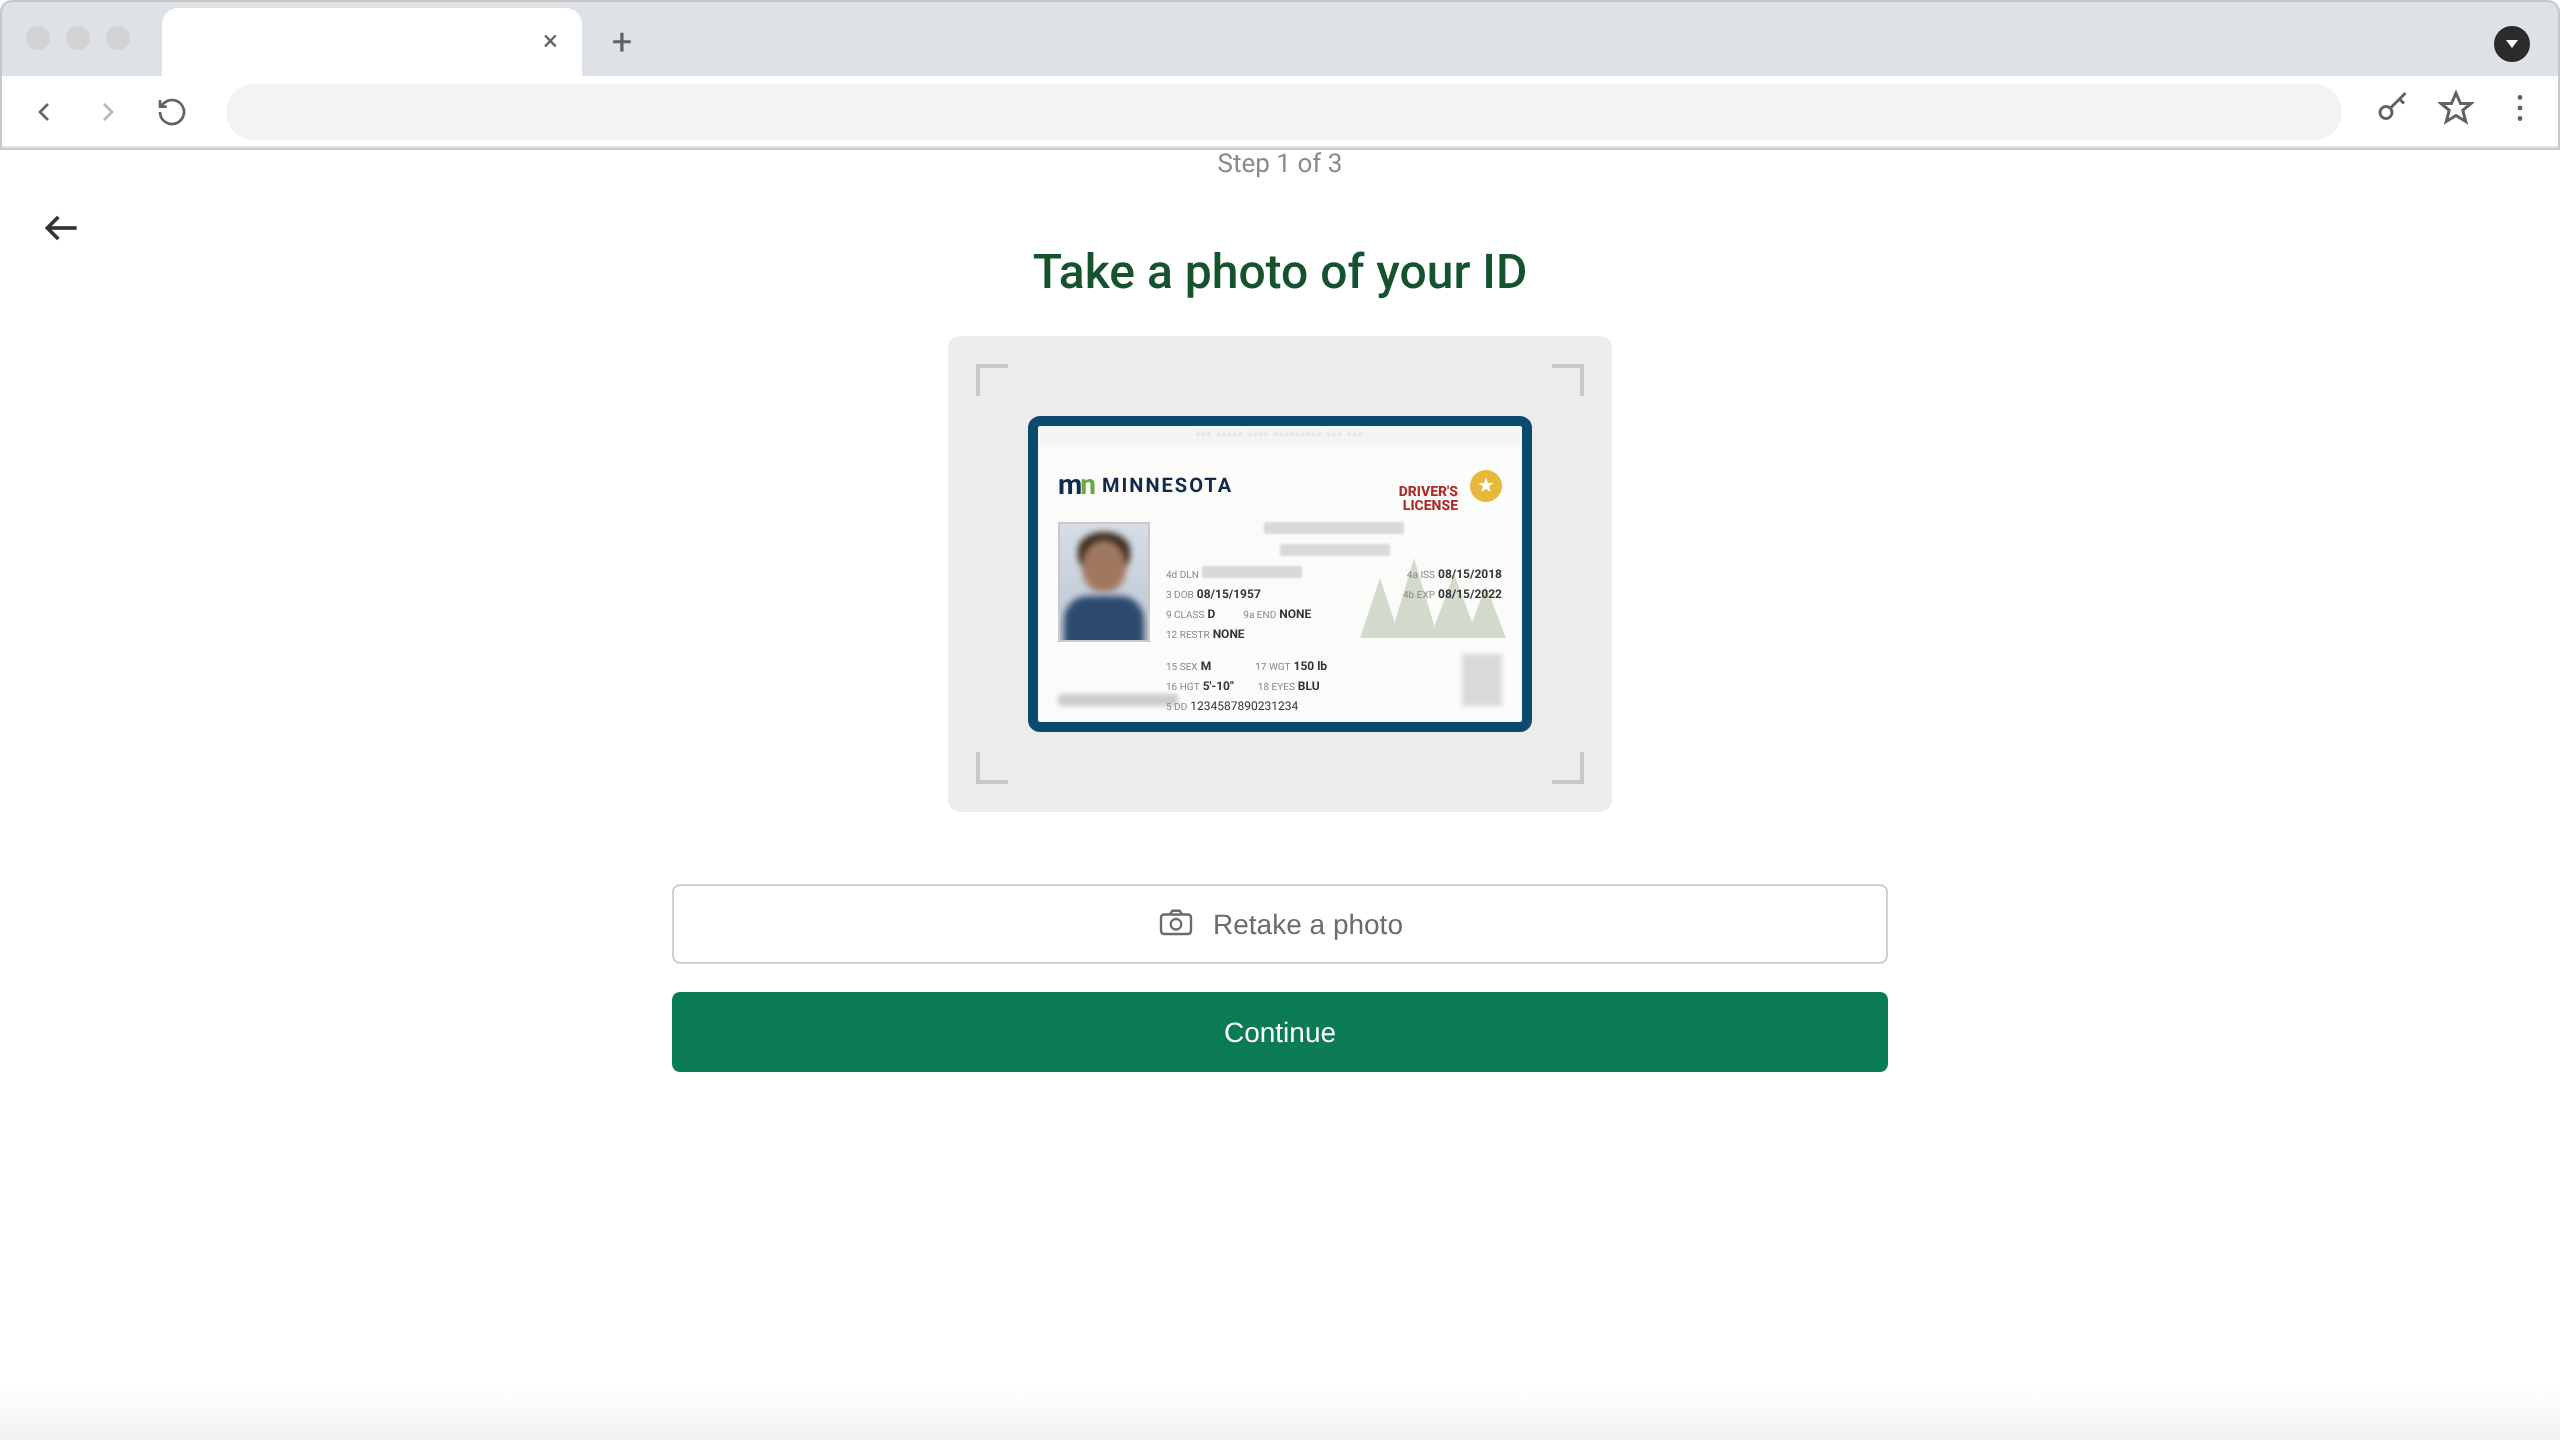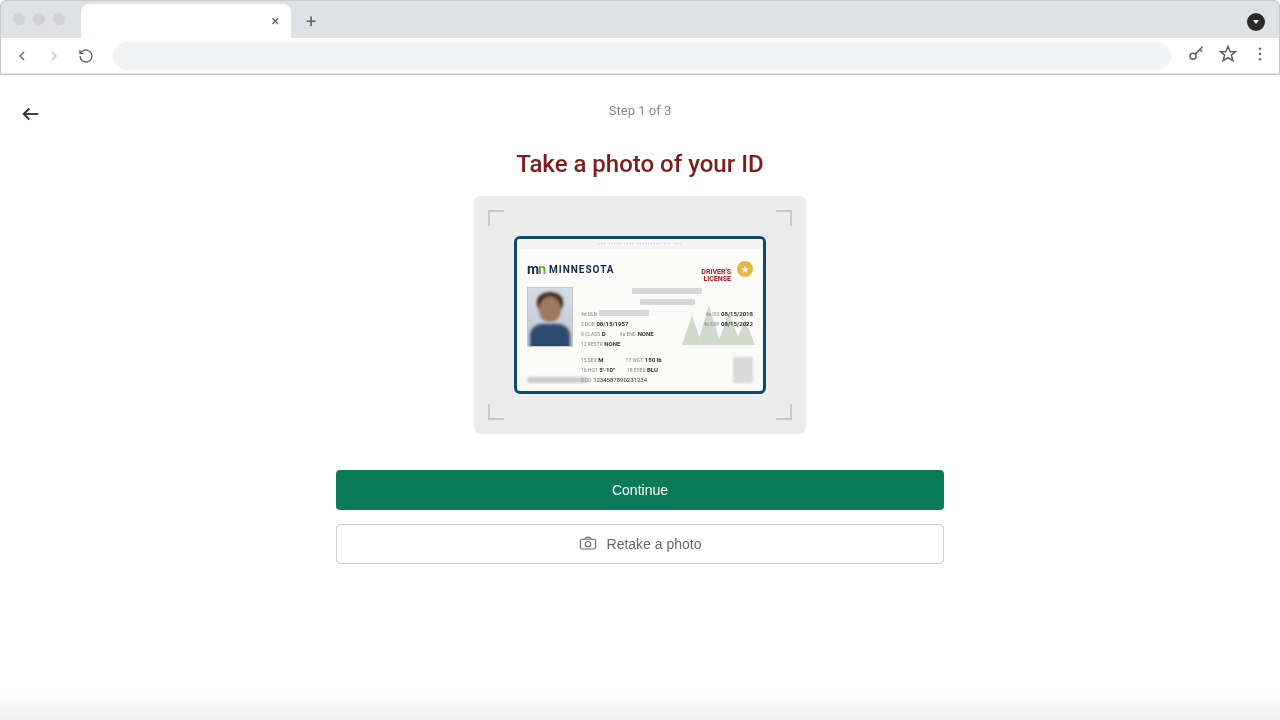--- a/index.html
+++ b/index.html
@@ -22,34 +22,34 @@
   .nav-btn svg { width: 16px; height: 16px; stroke: currentColor; fill: none; stroke-width: 2; }
   .omnibox { flex: 1; height: 28px; background: #f1f3f4; border-radius: 14px; margin: 0 6px; }
   .toolbar-right { display: flex; align-items: center; gap: 14px; color: #5f6368; }
   .toolbar-right svg { width: 18px; height: 18px; }
 
   
   .page { position: relative; width: 100%; height: calc(720px - 74px); background: #fff; }
   .back-arrow { position: absolute; left: 20px; top: 28px; cursor: pointer; color: #333; }
   .back-arrow svg { width: 22px; height: 22px; stroke: currentColor; fill: none; stroke-width: 2; }
 
-  .content { width: 610px; margin: 0 auto; padding-top: 28px; text-align: center; }
+  .content { width: 610px; margin: 0 auto; text-align: center; }
   .step { color: #8a8a8a; font-size: 13px; margin-bottom: 32px; }
-  .title { font-size: 24px; font-weight: 500; color: #7f1d1d; margin-bottom: 18px; }
+  .title { font-size: 24px; font-weight: 500; color: #14532d; margin-bottom: 18px; }
   .subtitle { font-size: 13px; color: #8a8a8a; margin-bottom: 62px; }
 
   
   .capture-frame { width: 332px; height: 238px; margin: 0 auto 36px; background: #ececec; border-radius: 6px; position: relative; padding: 18px; display:flex; align-items:center; justify-content:center; }
   .corner { position: absolute; width: 16px; height: 16px; border: 2px solid #c8c8c8; }
   .corner.tl { top: 14px; left: 14px; border-right: none; border-bottom: none; }
   .corner.tr { top: 14px; right: 14px; border-left: none; border-bottom: none; }
   .corner.bl { bottom: 14px; left: 14px; border-right: none; border-top: none; }
   .corner.br { bottom: 14px; right: 14px; border-left: none; border-top: none; }
 
-  .id-card { width: 252px; height: 158px; background: #fbfcf9; border: 3px solid #0c4a6e; border-radius: 6px; position: relative; overflow: hidden; font-size: 6px; color:#555; }
+  .id-card { width: 252px; height: 158px; background: #fbfcf9; border: 5px solid #0c4a6e; border-radius: 6px; position: relative; overflow: hidden; font-size: 6px; color:#555; }
   .id-top-strip { height:10px; background:#f4f4f4; font-size:5px; color:#bbb; text-align:center; line-height:10px; letter-spacing:1px; filter:blur(0.5px); }
   .id-header { display:flex; align-items:center; justify-content:space-between; padding: 6px 10px 2px; }
   .id-state { display:flex; align-items:center; gap:4px; }
   .mn-logo { font-weight:700; color:#13294b; font-size:14px; letter-spacing:-1px; }
   .mn-logo .n2 { color:#6aa53f; }
   .state-name { font-size:10px; font-weight:700; color:#13294b; letter-spacing:1px; }
   .lic-type { font-size:7px; font-weight:800; color:#b02a2a; line-height:7px; text-align:right;margin-top:14px; }
   .star-badge { width:16px; height:16px; border-radius:50%; background:#e6b93c; display:flex; align-items:center; justify-content:center; color:#fff; font-size:10px; }
   .id-body { display:flex; padding: 2px 10px 6px; gap:8px; position:relative; }
   .id-trees { position:absolute; right:6px; top:0; width:90px; height:70px; opacity:0.25; }
@@ -219,30 +219,30 @@
             </div>
           </div>
         </div>
         <div class="ghost-photo"></div>
         <div class="id-sig">
             <div class="s"></div>
           </div>
       </div>
     </div>
 
-    <button class="btn btn-primary">
-      <span>Continue</span>
-    </button>
-
     <button class="btn btn-outline">
       <span>
         <svg viewBox="0 0 24 20">
             <rect x="2" y="5" width="20" height="13" rx="2"></rect>
             <circle cx="12" cy="11.5" r="3.5"></circle>
             <path d="M8 5 l1.5 -2.5 h5 L16 5"></path>
           </svg>
       </span>
       <span>Retake a photo</span>
     </button>
+
+    <button class="btn btn-primary">
+      <span>Continue</span>
+    </button>
   </div>
 
   <div class="bottom-shadow"></div>
 </div>
 
 </body></html>

